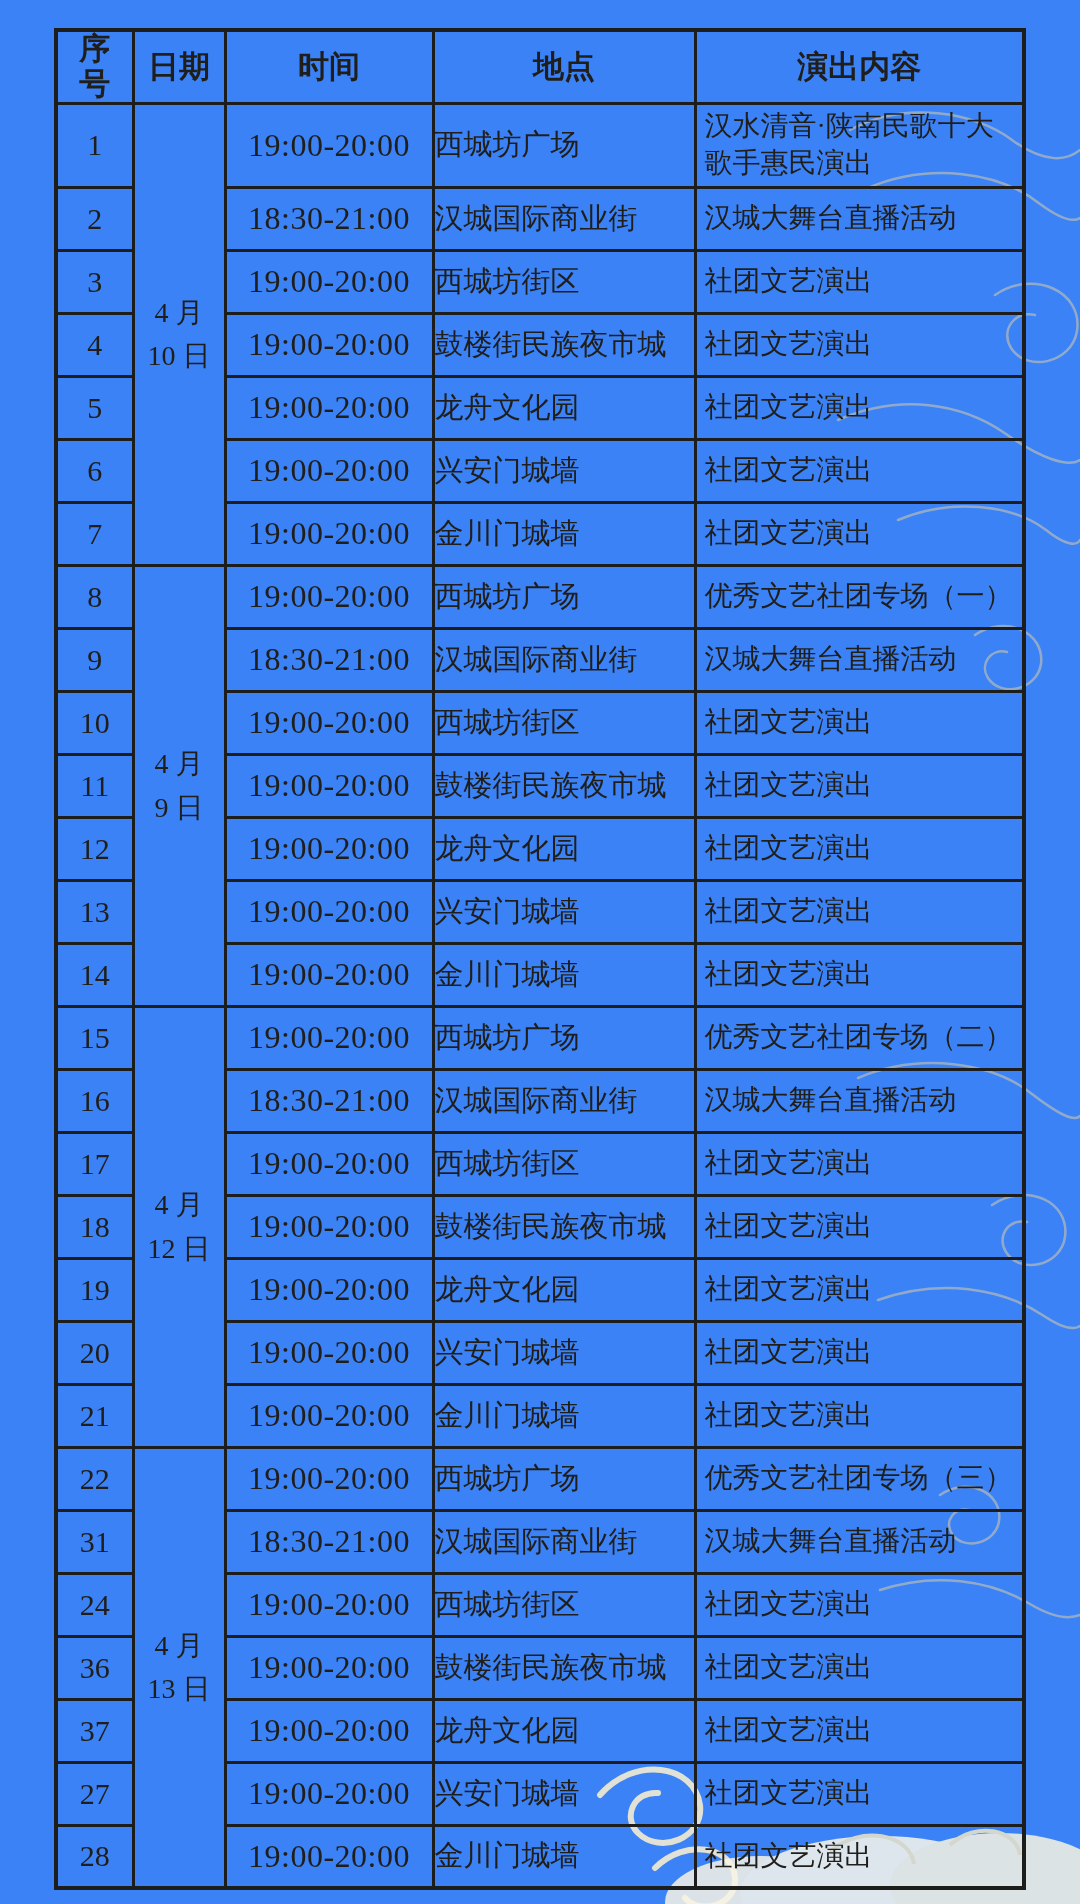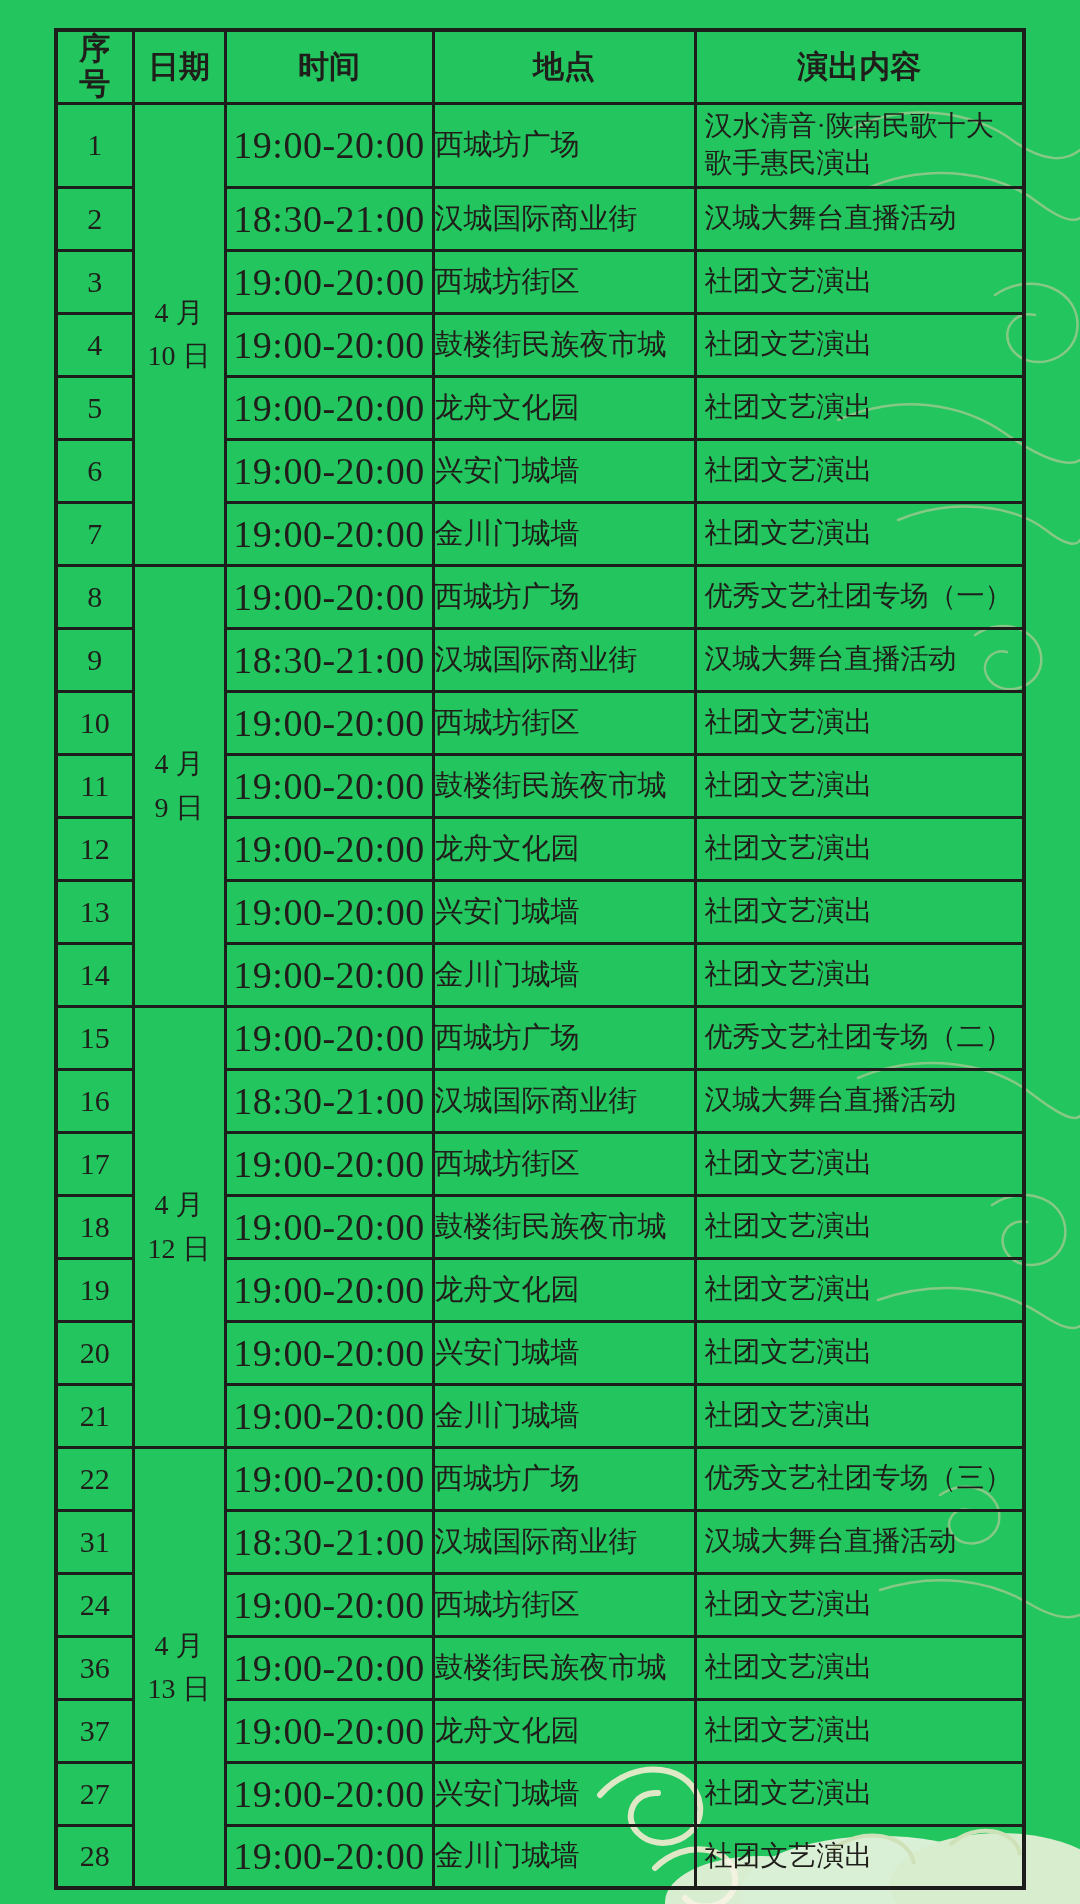--- a/index.html
+++ b/index.html
@@ -1,21 +1,21 @@
 <!DOCTYPE html>
 <html><head>
 <meta charset="utf-8">
 <style>
   * { box-sizing: border-box; margin: 0; padding: 0; }
   html, body { width: 1080px; }
   .page {
     position: relative;
     width: 1080px;
     height: 1904px;
-    background: #22c55e;
+    background: #3b82f6;
     overflow: hidden;
     font-family: "Liberation Serif", "DejaVu Serif", serif;
     color: #1f1e1a;
   }
   svg.deco {
     position: absolute;
     left: 0; top: 0;
     width: 1080px; height: 1904px;
   }
   table.schedule {
@@ -42,21 +42,21 @@
     display: inline-block;
     width: 1.05em;
     line-height: 1.12;
     word-break: break-all;
   }
   tbody tr { height: 63px; }
   tbody tr.tall-row { height: 84px; }
   td.c-no { font-size: 30px; }
   td.c-date { font-size: 28px; }
   td.c-date .date-line { line-height: 1.55; }
-  td.c-time { font-size: 38px; letter-spacing: 0.5px; }
+  td.c-time { font-size: 32px; letter-spacing: 0.5px; }
   td.c-place { text-align: left; padding-right: 4px; }
   td.c-content {
     text-align: left;
     padding-left: 8px;
     padding-right: 2px;
     font-size: 28px;
     line-height: 1.32;
   }
 </style>
 </head>

